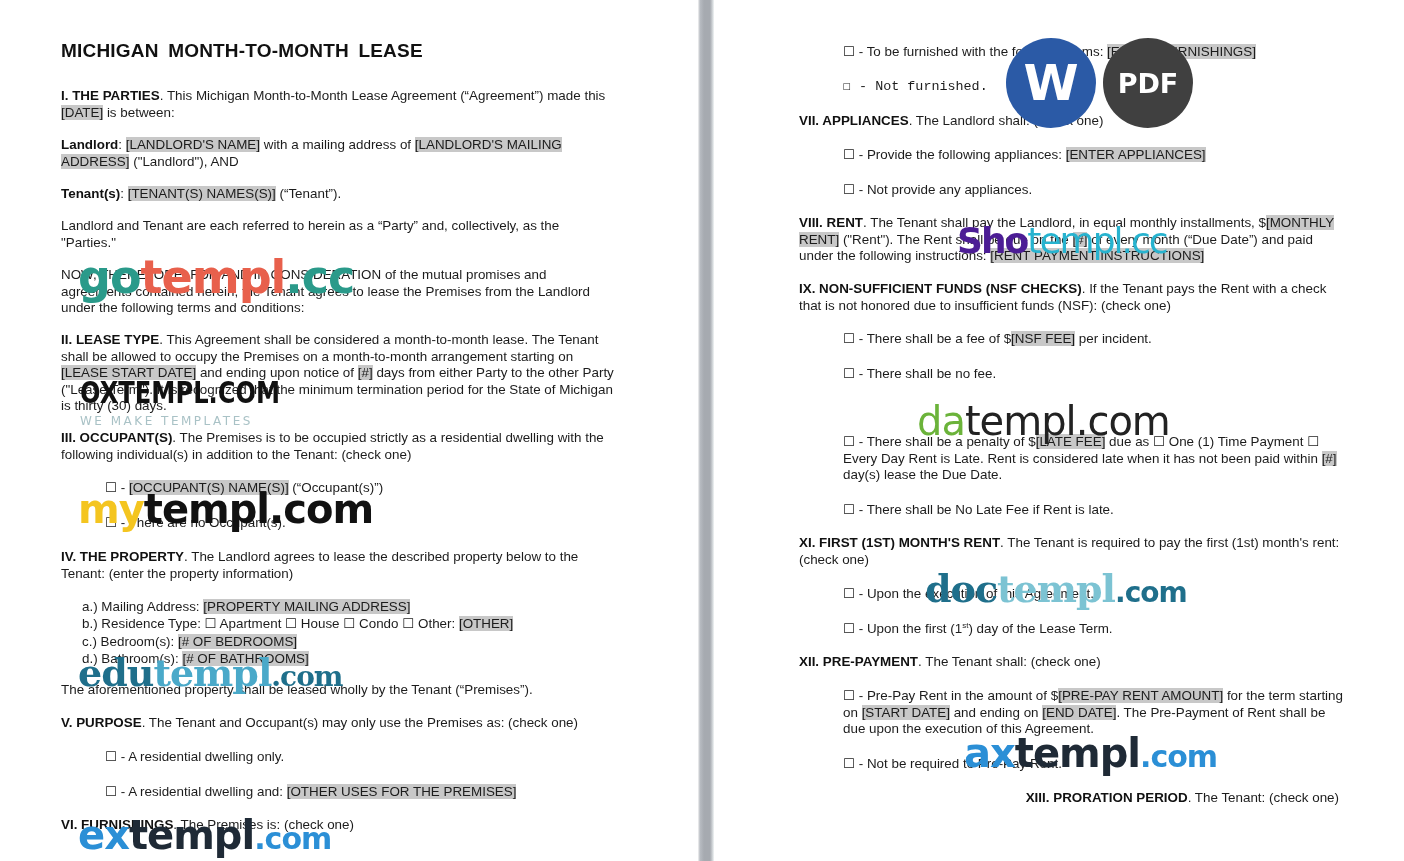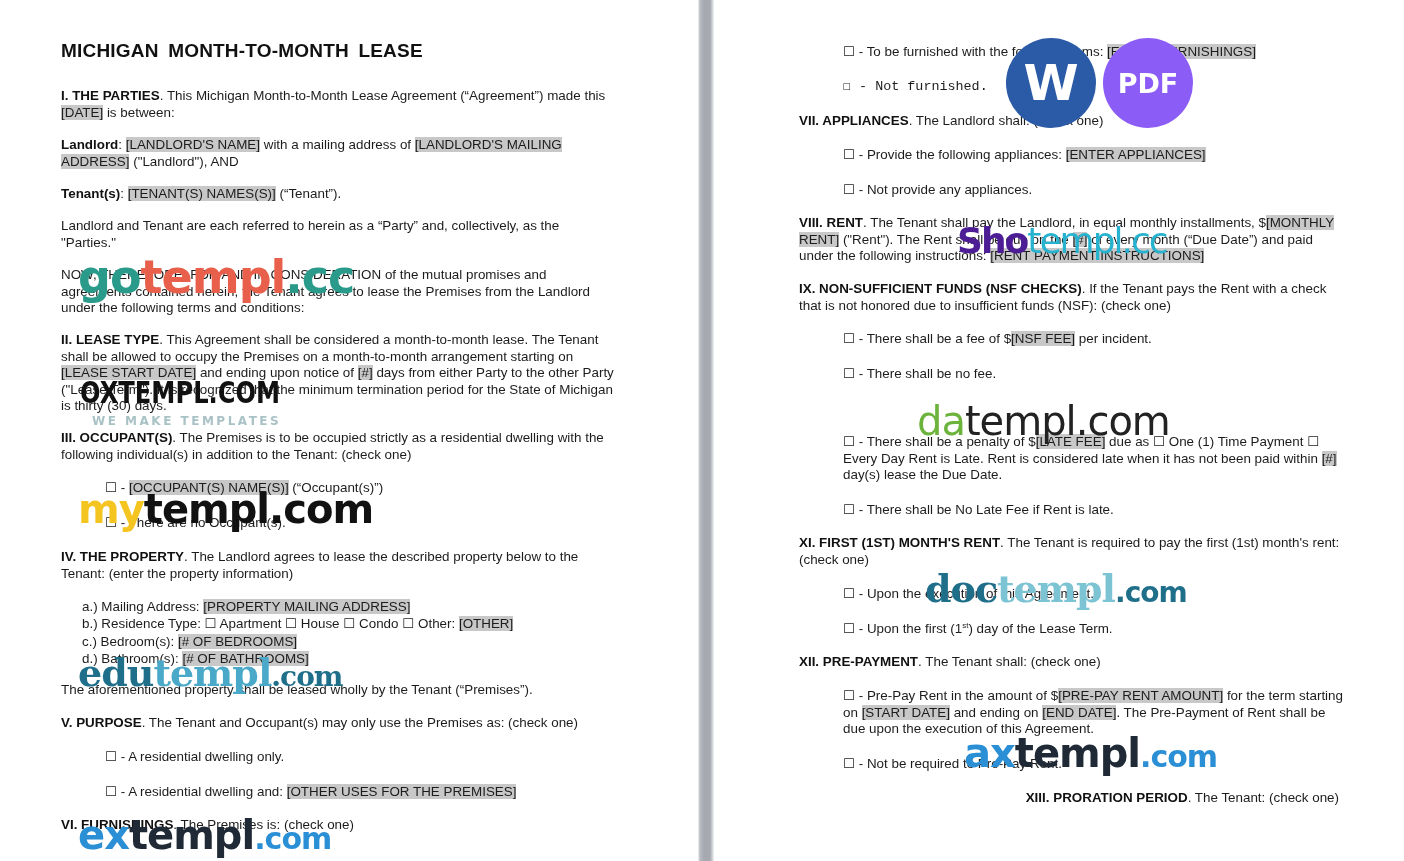--- a/index.html
+++ b/index.html
@@ -93,21 +93,21 @@
 
   <div class="block" style="left:61px; top:817px; width:560px;">
     <span class="b">VI. FURNISHINGS</span><span>.  The Premises is: (check one)</span>
   </div>
 
   <div class="wm" style="left:78px; top:250px; font-size:46px;">
     <span style="color:#2a9a8a;">go</span><span style="color:#e8604c;">templ</span><span style="color:#2a9a8a;">.cc</span>
   </div>
 
   <div class="wm" style="left:80px; top:374px; font-size:31px; color:#111; letter-spacing:0; transform:scaleX(0.78); transform-origin:left;">OXTEMPL.COM</div>
-  <div class="wm" style="left:92px; top:414px; font-size:12px; color:#a9c2c6; letter-spacing:2.5px; font-weight:700;">WE MAKE TEMPLATES</div>
+  <div class="wm" style="left:80px; top:414px; font-size:12px; color:#a9c2c6; letter-spacing:2.5px; font-weight:400;">WE MAKE TEMPLATES</div>
 
   <div class="wm" style="left:78px; top:486px; font-size:40px;">
     <span style="color:#f4c520;">my</span><span style="color:#111;">templ.com</span>
   </div>
 
   <div class="wm" style="left:78px; top:650px; font-size:38px; font-family:'DejaVu Serif', serif;">
     <span style="color:#1f6f8b;">edu</span><span style="color:#4aa9c9;">templ</span><span style="color:#1f6f8b; font-size:28px;">.com</span>
   </div>
 
   <div class="wm" style="left:78px; top:812px; font-size:40px;">
@@ -204,16 +204,16 @@
     <span style="color:#1f6f8b;">doc</span><span style="color:#7cc3d3;">templ</span><span style="color:#1f6f8b; font-size:28px; font-family:'DejaVu Sans', sans-serif;">.com</span>
   </div>
 
   <div class="wm" style="left:250px; top:730px; font-size:40px;">
     <span style="color:#2b8fd6;">ax</span><span style="color:#1f2a36;">templ</span><span style="color:#2b8fd6; font-size:30px;">.com</span>
   </div>
 
   <div class="badge" style="left:292px; top:38px; width:90px; height:90px; background:#2b5aa6; font-size:50px;">
     <span>W</span>
   </div>
-  <div class="badge" style="left:389px; top:38px; width:90px; height:90px; background:#8b5cf6; font-size:27px;">
+  <div class="badge" style="left:389px; top:38px; width:90px; height:90px; background:#404040; font-size:27px;">
     <span>PDF</span>
   </div>
 </div>
 
 </body></html>

